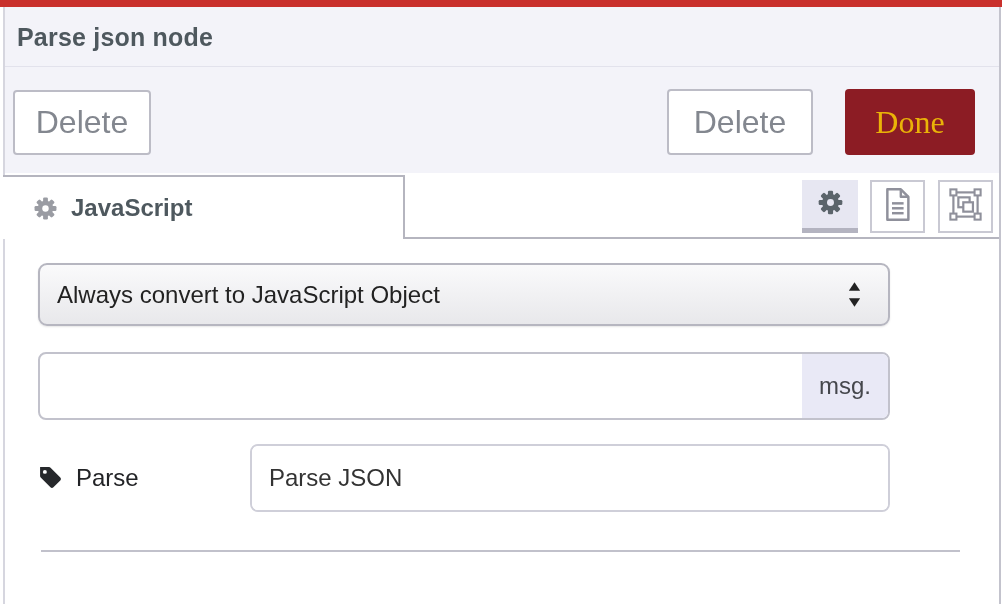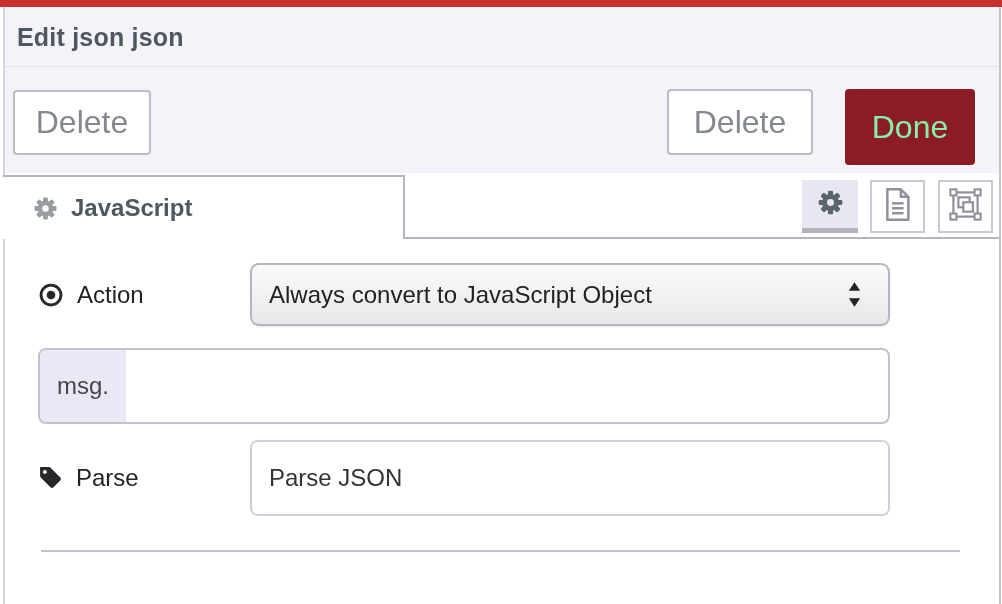--- a/index.html
+++ b/index.html
@@ -19,21 +19,21 @@
   }
   .header-line { position:absolute; left:5px; right:3px; top:66px; height:1px; background:#e2e2ec; }
 
   .btn {
     position:absolute; display:flex; align-items:center; justify-content:center;
     font-size:32px; border-radius:4px; cursor:default;
   }
   .btn-plain { background:#ffffff; border:2px solid #bcbcc6; color:#83878f; }
   .btn-delete { left:13px;  top:90px; width:138px; height:65px; }
   .btn-cancel { left:667px; top:89px; width:146px; height:66px; }
-  .btn-done   { left:845px; top:89px; width:130px; height:76px; background:#8c1c24; color:#86efac; border:none; }
+  .btn-done   { left:845px; top:89px; width:130px; height:66px; background:#8c1c24; color:#eab308; border:none;font-family:Liberation Serif, serif; }
 
   .tabstrip { position:absolute; left:5px; right:3px; top:173px; height:66px; background:#ffffff; }
   .tabstrip-bottom { position:absolute; left:400px; right:0; bottom:0; height:2px; background:#b5b5bf; }
   .tab-active {
     position:absolute; left:-2px; top:2px; width:402px; height:64px; background:#ffffff;
     border-top:2px solid #b5b5bf; border-right:2px solid #b5b5bf;
     display:flex; align-items:center; padding-left:30px; gap:13px;
   }
   .tab-label { font-size:24px; font-weight:bold; color:#4e585e; }
   .tab-gear { color:#9a9ca3; display:flex; }
@@ -55,22 +55,22 @@
   .row-icon { color:#26282b; display:flex; }
 
   .select {
     flex:1; height:63px; border:2px solid #b6b6c0; border-radius:9px;
     background:linear-gradient(#fafafb,#e8e8eb);
     box-shadow:0 1px 2px rgba(0,0,0,0.10);
     display:flex; align-items:center; justify-content:space-between;
     padding:0 26px 0 17px; font-size:24px; color:#222;
   }
   .field {
-    flex:1; height:76px; border:2px solid #c2c2cc; border-radius:8px;
-    background:#ffffff; display:flex; align-items:stretch; overflow:hidden;
+    flex:1; height:68px; border:2px solid #c2c2cc; border-radius:8px;
+    background:#ffffff; display:flex; align-items:stretch; overflow:hidden;justify-content:flex-end;
   }
   .field-name { border-color:#cfcfd9; }
   .prefix {
     width:86px; background:#e9e9f6; display:flex; align-items:center; justify-content:center;
     font-size:24px; color:#45474c; flex-shrink:0;
   }
   .field input {
     flex:1; border:none; outline:none; background:#ffffff;
     font-family:"Liberation Sans", sans-serif; font-size:24px; color:#333;
     padding:0 0 0 13px; min-width:0;
@@ -139,21 +139,21 @@
     </symbol>
   </defs>
 </svg>
 
 <div>
   <div class="topbar"></div>
   <div class="upper"></div>
   <div class="edge-left"></div>
   <div class="edge-right"></div>
 
-  <div class="header-title">Edit json json</div>
+  <div class="header-title">Parse json node</div>
   <div class="header-line"></div>
 
   <div class="btn btn-plain btn-delete">
     <span>Delete</span>
   </div>
   <div class="btn btn-plain btn-cancel">
     <span>Delete</span>
   </div>
   <div class="btn btn-done">
     <span>Done</span>
@@ -186,28 +186,20 @@
     <div class="iconbtn iconbtn-obj">
       <span>
         <svg width="33" height="33" viewBox="0 0 24 24">
             <use href="#sym-objgroup"></use>
           </svg>
       </span>
     </div>
   </div>
 
   <div class="row row-action">
-    <div class="row-label">
-      <span class="row-icon">
-        <svg width="26" height="26" viewBox="0 0 24 24">
-            <use href="#sym-dotcircle"></use>
-          </svg>
-      </span>
-      <span class="lbl">Action</span>
-    </div>
     <div class="select">
       <span>Always convert to JavaScript Object</span>
       <span style="display:flex">
         <svg width="15" height="27" viewBox="0 0 12 22">
             <use href="#sym-updown"></use>
           </svg>
       </span>
     </div>
   </div>
 

